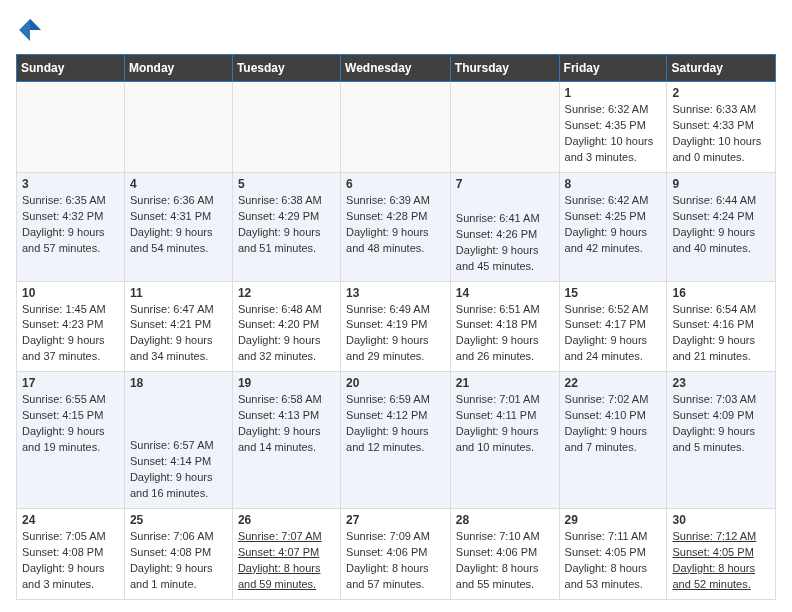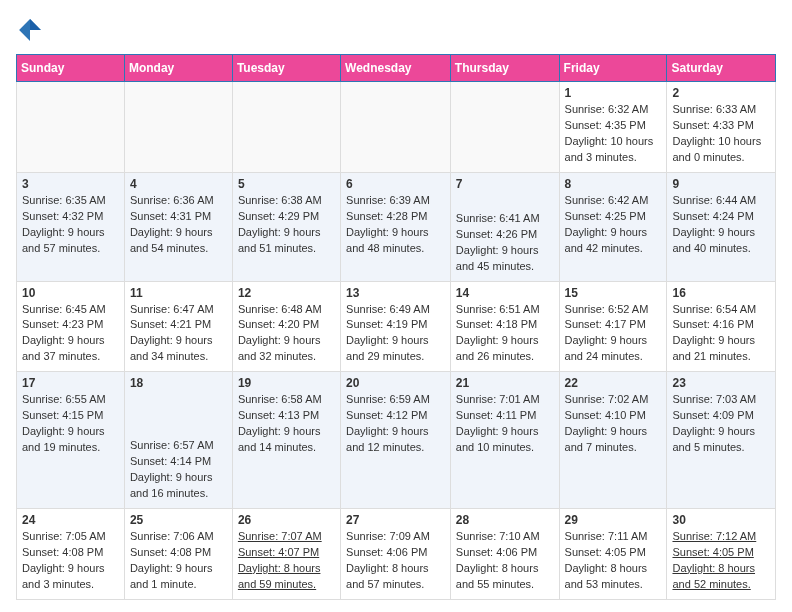--- a/index.html
+++ b/index.html
@@ -46,21 +46,21 @@
     .location {
       font-size: 14px;
       color: #555;
     }
     table {
       width: 100%;
       border-collapse: collapse;
       font-size: 11px;
     }
     thead tr {
-      background: #ec4899;
+      background: #404040;
     }
     thead th {
       color: #fff;
       padding: 6px 4px;
       text-align: left;
       font-size: 12px;
       font-weight: bold;
       border: 1px solid #2e75b6;
     }
     tbody tr {
@@ -197,21 +197,21 @@
             <span class="day-num">9</span>
             <div class="day-info" style="white-space: pre-line;">Sunrise: 6:44 AM
 Sunset: 4:24 PM
 Daylight: 9 hours
 and 40 minutes.</div>
           </td>
         </tr>
         <tr>
           <td>
             <span class="day-num">10</span>
-            <div class="day-info" style="white-space: pre-line;">Sunrise: 6:45 AM
+            <div class="day-info" style="white-space: pre-line;">Sunrise: 1:45 AM
 Sunset: 4:23 PM
 Daylight: 9 hours
 and 37 minutes.</div>
           </td>
           <td>
             <span class="day-num">11</span>
             <div class="day-info" style="white-space: pre-line;">Sunrise: 6:47 AM
 Sunset: 4:21 PM
 Daylight: 9 hours
 and 34 minutes.</div>

